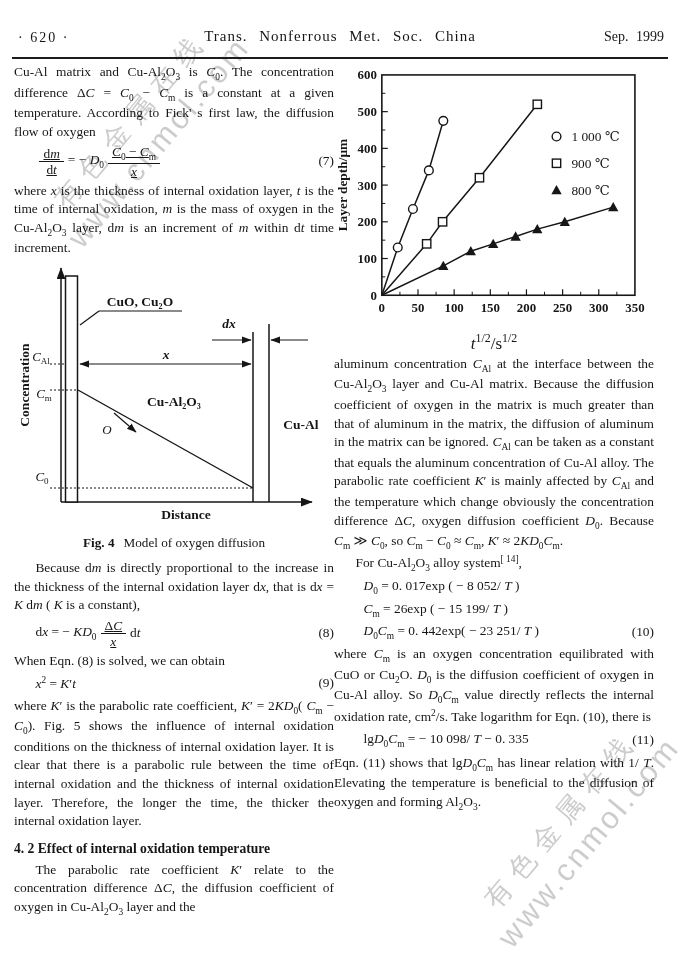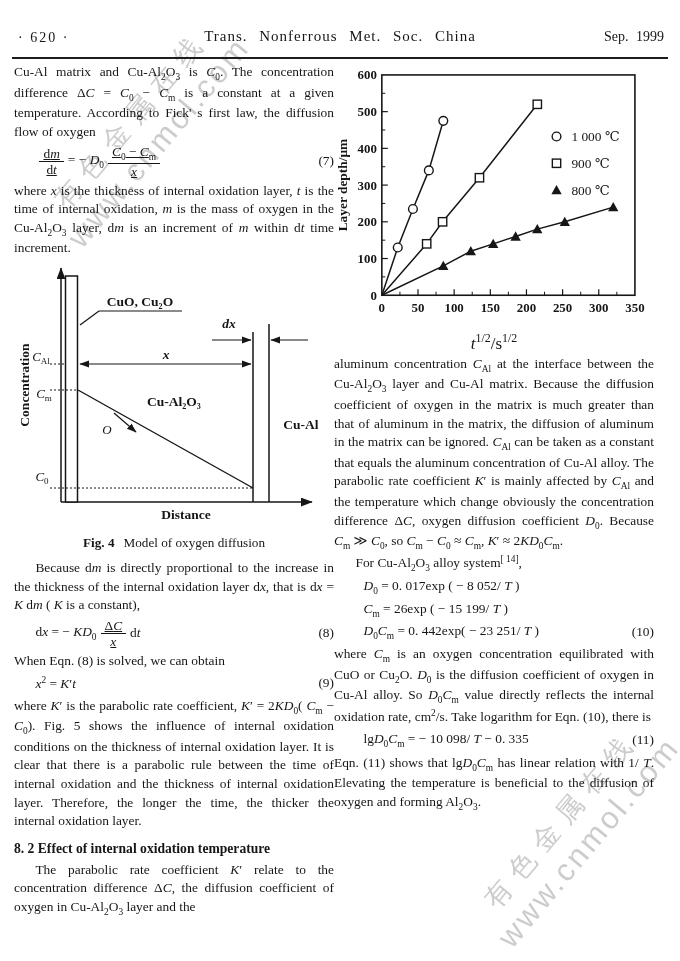--- a/index.html
+++ b/index.html
@@ -161,21 +161,21 @@
       <p>When Eqn. (8) is solved, we can obtain</p>
 
       <div class="eq">
         <span class="sp1"></span>
         <span><i>x</i><sup>2</sup> = <i>K</i>′<i>t</i></span>
         <span class="eq-num">(9)</span>
       </div>
 
       <p>where <i>K</i>′ is the parabolic rate coefficient, <i>K</i>′ = 2<i>KD</i><sub>0</sub>( <i>C</i><sub>m</sub> − <i>C</i><sub>0</sub>). Fig. 5 shows the influence of internal oxidation conditions on the thickness of internal oxidation layer. It is clear that there is a parabolic rule between the time of internal oxidation and the thickness of internal oxidation layer. Therefore, the longer the time, the thicker the internal oxidation layer.</p>
 
-      <div class="section-h">8. 2  Effect of internal oxidation temperature</div>
+      <div class="section-h">4. 2  Effect of internal oxidation temperature</div>
 
       <p class="indent">The parabolic rate coefficient <i>K</i>′ relate to the concentration difference Δ<i>C</i>, the diffusion coefficient of oxygen in Cu-Al<sub>2</sub>O<sub>3</sub> layer and the</p>
     </div>
 
     <div class="col">
 
       <div class="chart-wrap">
         <svg id="fig5-svg" width="318" height="263" viewBox="0 0 320 265">
             <rect x="48" y="10" width="255" height="222" fill="none" stroke="#161616" stroke-width="1.6"></rect>
             <text x="48" y="249" text-anchor="middle" font-size="13" font-weight="bold">0</text>

